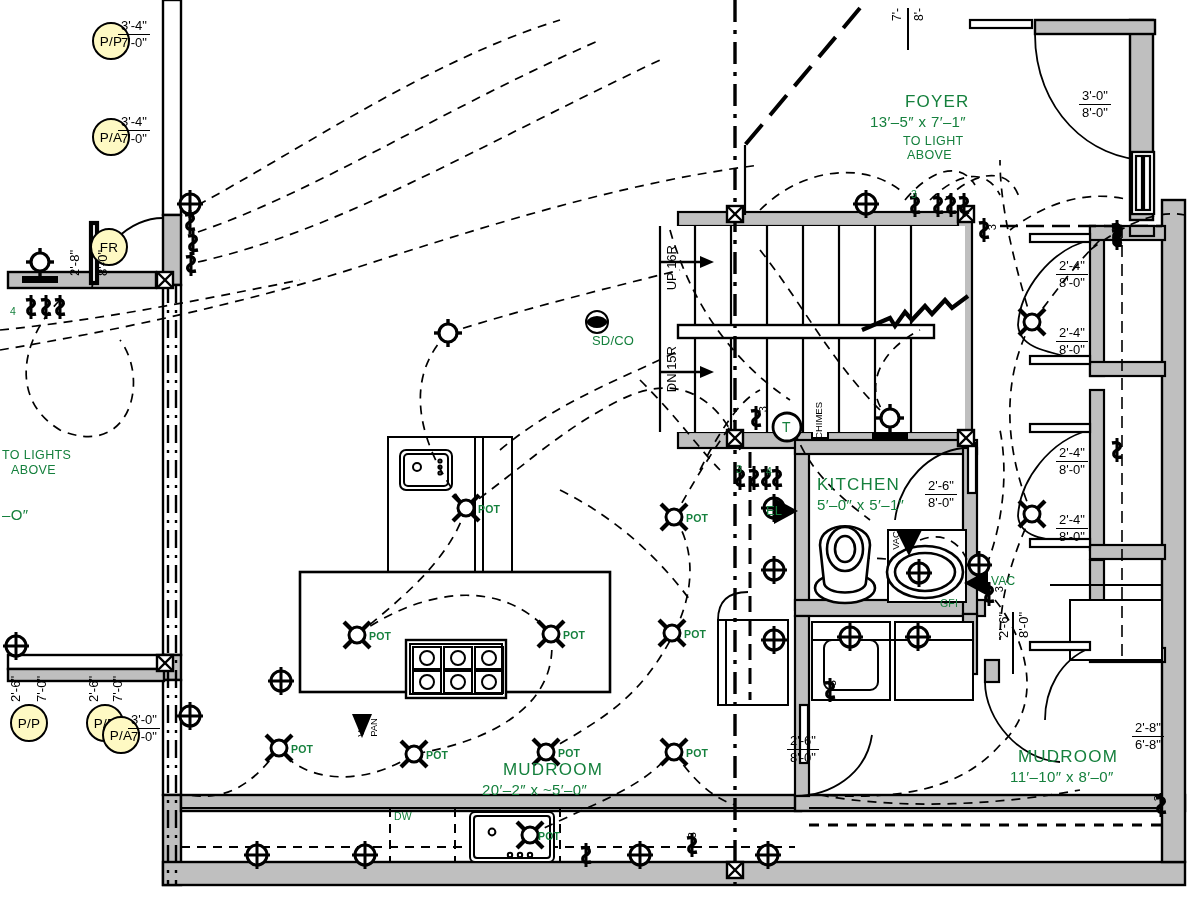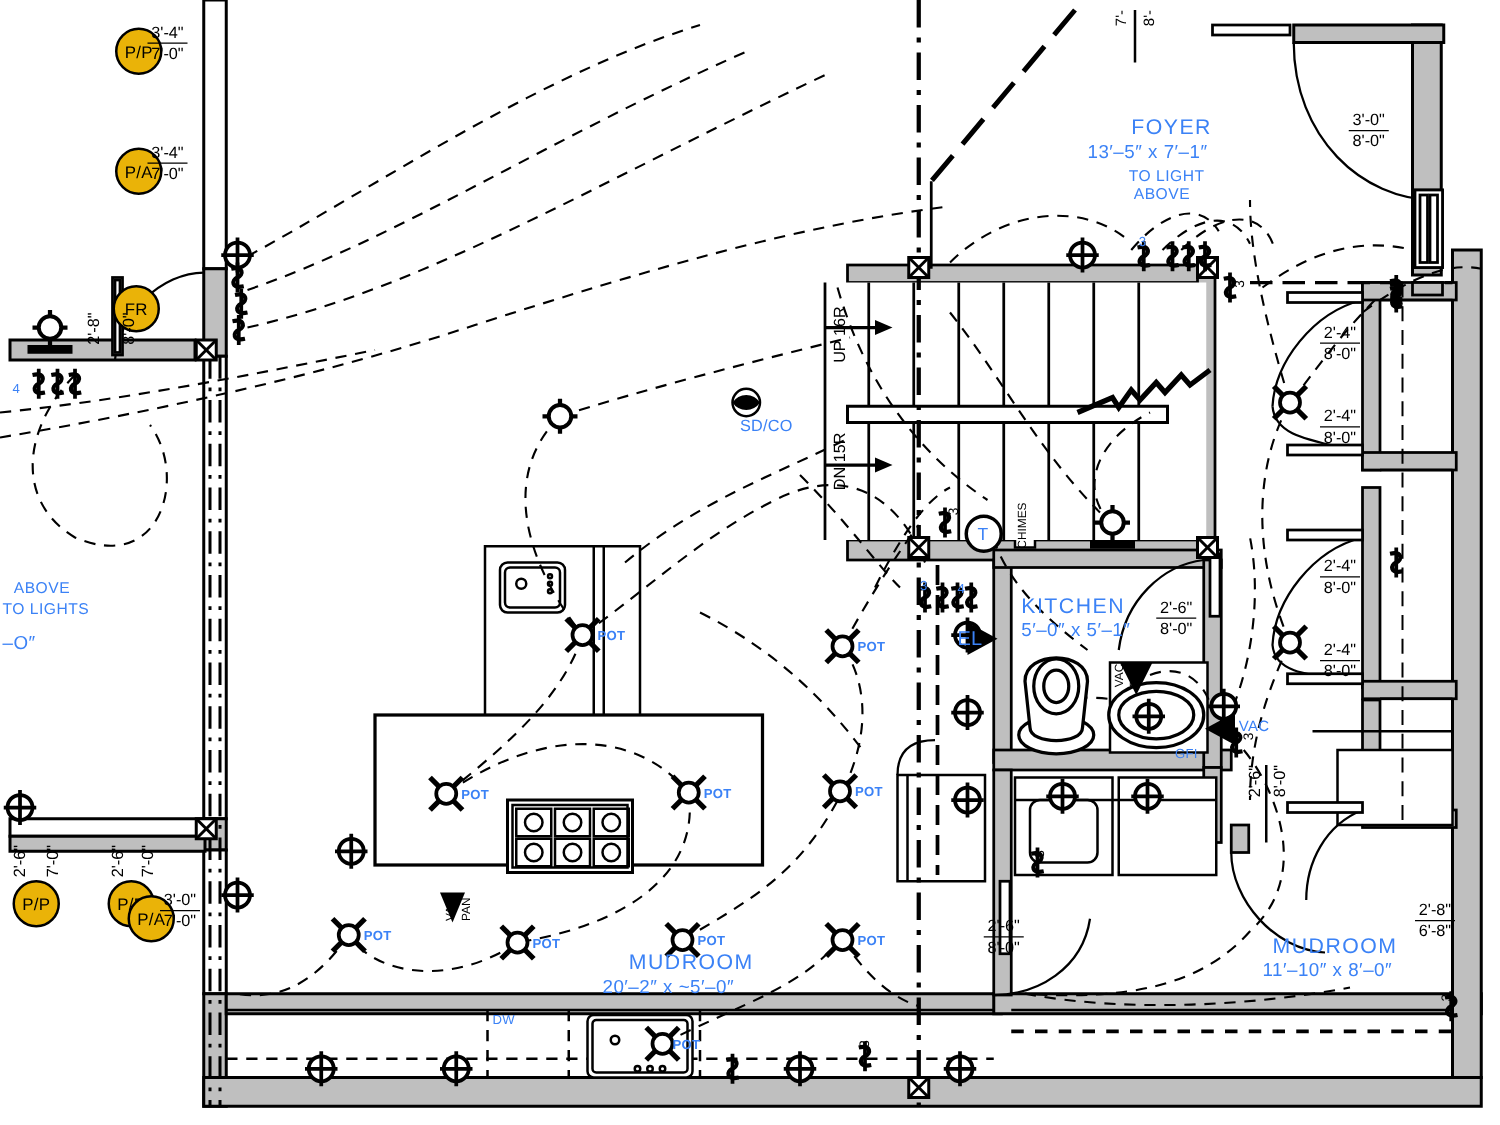--- a/index.html
+++ b/index.html
@@ -1,32 +1,32 @@
 <!DOCTYPE html>
 <html><head>
 <meta charset="utf-8">
 <title>Electrical Floor Plan</title>
 <style>
   html,body{margin:0;padding:0;background:#ffffff;}
   body{font-family:"Liberation Sans", sans-serif;}
   #sheet{position:relative;width:1200px;height:900px;background:#fff;overflow:hidden;}
   svg{position:absolute;left:0;top:0;}
-  .lbl{position:absolute;font-family:"Liberation Sans", sans-serif;color:#3b82f6;white-space:nowrap;}
+  .lbl{position:absolute;font-family:"Liberation Sans", sans-serif;color:#15803d;white-space:nowrap;}
   .roomname{font-size:17px;letter-spacing:1.2px;}
   .roomdim{font-size:15px;letter-spacing:.4px;}
   .note{font-size:12.5px;letter-spacing:.4px;line-height:1.15;}
   .tiny{font-size:10.5px;letter-spacing:.2px;}
   .pot{font-size:10.5px;font-weight:bold;letter-spacing:.2px;}
   .dimtag{position:absolute;text-align:center;font-size:13px;line-height:1.25;}
   .dimtag .top{border-bottom:1.6px solid #000;padding:0 3px;}
   .dimtag .bot{padding:0 3px;}
   .vtag{position:absolute;font-size:13px;}
   .vtag span{display:block;writing-mode:vertical-rl;transform:rotate(180deg);}
   .circtag{position:absolute;width:34px;height:34px;border:2.2px solid #000;border-radius:50%;
-           background:#eab308;display:flex;align-items:center;justify-content:center;
+           background:#fef9c3;display:flex;align-items:center;justify-content:center;
            font-size:13.5px;letter-spacing:.2px;}
 </style>
 </head>
 <body>
 
 <div id="sheet">
 
 <svg width="1200" height="900" viewBox="0 0 1200 900">
   <defs>
 
@@ -450,40 +450,40 @@
 
 <div class="lbl roomname" style="left:817px;top:475px;">KITCHEN</div>
 <div class="lbl roomdim" style="left:817px;top:496px;">5′–0″ x 5′–1″</div>
 
 <div class="lbl roomname" style="left:1018px;top:747px;">MUDROOM</div>
 <div class="lbl roomdim" style="left:1010px;top:768px;">11′–10″ x 8′–0″</div>
 
 <div class="lbl note" style="left:903px;top:134px;">TO LIGHT</div>
 <div class="lbl note" style="left:907px;top:148px;">ABOVE</div>
 
-<div class="lbl note" style="left:2px;top:448px;margin-top:32px;">TO LIGHTS</div>
+<div class="lbl note" style="left:2px;top:448px;">TO LIGHTS</div>
 <div class="lbl note" style="left:11px;top:463px;">ABOVE</div>
 <div class="lbl roomdim" style="left:2px;top:506px;">–O″</div>
 
 <div class="vtag" style="left:664px;top:245px;">
   <span>UP 16R</span>
 </div>
 <div class="vtag" style="left:664px;top:346px;">
   <span>DN 15R</span>
 </div>
 
 <div class="lbl tiny" style="left:592px;top:333px;font-size:13px;">SD/CO</div>
 <div class="vtag" style="left:813px;top:402px;font-size:9.5px;">
   <span>CHIMES</span>
 </div>
 <div class="lbl" style="left:782px;top:419px;font-size:14px;">T</div>
 <div class="lbl tiny" style="left:394px;top:810px;">DW</div>
 <div class="lbl tiny" style="left:940px;top:597px;">GFI</div>
 <div class="lbl tiny" style="left:991px;top:574px;font-size:12px;">VAC</div>
-<div class="lbl tiny" style="left:766px;top:503px;font-size:16px;">EL</div>
+<div class="lbl tiny" style="left:766px;top:503px;font-size:13px;">EL</div>
 
 <div class="vtag" style="left:356px;top:718px;font-size:9.5px;line-height:1.05;">
   <span>VAC</span>
 </div>
 <div class="vtag" style="left:368px;top:718px;font-size:9.5px;">
   <span>PAN</span>
 </div>
 <div class="vtag" style="left:890px;top:531px;font-size:9.5px;">
   <span>VAC</span>
 </div>

